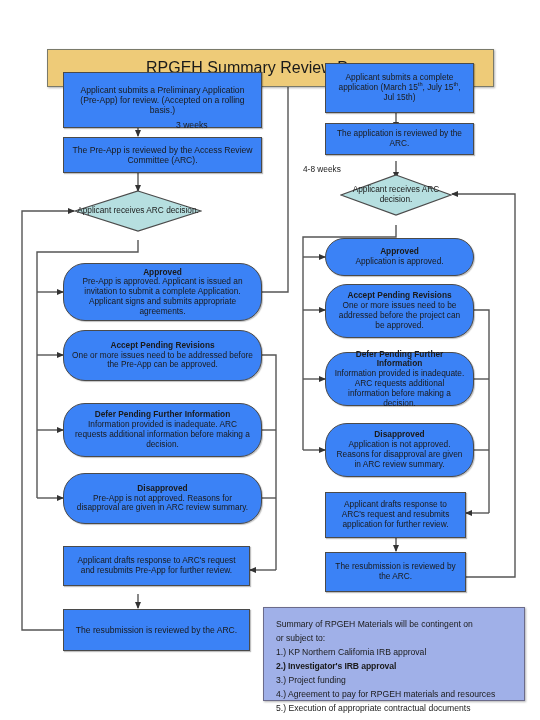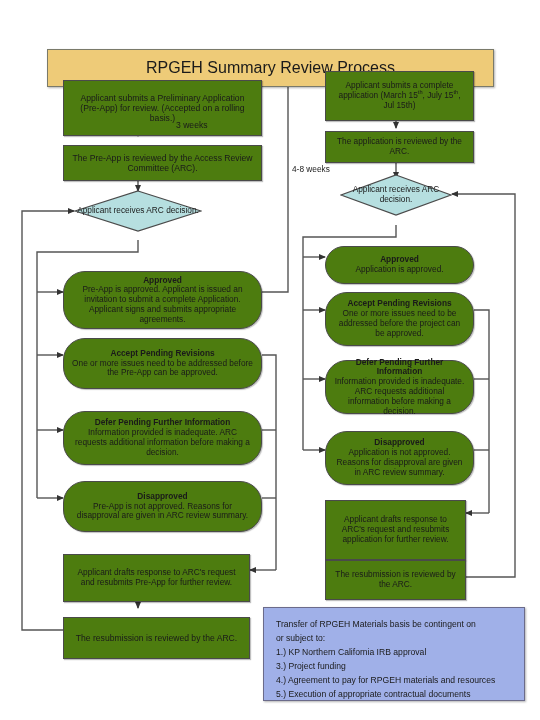--- a/index.html
+++ b/index.html
@@ -22,30 +22,29 @@
   svg.wires {
     position: absolute;
     left: 0; top: 0;
     width: 540px; height: 720px;
     pointer-events: none;
   }
   .node {
     position: absolute;
     box-sizing: border-box;
     border: 1px solid #4a4a4a;
-    background: #4d7c0f;
+    background: #3b82f6;
     display: flex;
     flex-direction: column;
     align-items: center;
     justify-content: center;
     text-align: center;
     line-height: 1.18;
     padding: 2px 8px;
     box-shadow: 1px 1px 1px rgba(0,0,0,0.25);
-    margin-top: 8px;
   }
   .node .ttl {
     font-weight: bold;
     display: block;
   }
   .node .bdy { display: block; }
   .rect { border-radius: 0; }
   .round { border-radius: 22px; }
   .title-bar {
     position: absolute;
@@ -182,39 +181,39 @@
   <div class="node round" style="left:63px; top:403px; width:199px; height:54px; font-size:8.3px;">
     <span class="ttl">Defer Pending Further Information</span>
     <span class="bdy">Information provided is inadequate. ARC requests additional information before making a decision.</span>
   </div>
 
   <div class="node round" style="left:63px; top:473px; width:199px; height:51px; font-size:8.3px;">
     <span class="ttl">Disapproved</span>
     <span class="bdy">Pre-App is not approved. Reasons for disapproval are given in ARC review summary.</span>
   </div>
 
-  <div class="node rect" style="left:63px; top:546px; width:187px; height:48px; font-size:8.3px;">
+  <div class="node rect" style="left:63px; top:546px; width:187px; height:40px; font-size:8.3px;">
     <span class="bdy">Applicant drafts response to ARC's request and resubmits Pre-App for further review.</span>
   </div>
 
   <div class="node rect" style="left:63px; top:609px; width:187px; height:42px; font-size:8.6px;">
     <span class="bdy">The resubmission is reviewed by the ARC.</span>
   </div>
 
   <div class="node rect" style="left:325px; top:63px; width:149px; height:50px; font-size:8.3px;">
     <span class="bdy">Applicant submits a complete</span>
     <span class="bdy"><span>application (March 15</span><sup>th</sup><span>, July 15</span><sup>th</sup><span>,</span></span>
     <span class="bdy">Jul 15th)</span>
   </div>
 
   <div class="node rect" style="left:325px; top:123px; width:149px; height:32px; font-size:8.3px;">
     <span class="bdy">The application is reviewed by the ARC.</span>
   </div>
 
-  <div class="lbl" style="left:292px; top:164px; font-size:8.3px;">4-8 weeks</div>
+  <div class="lbl" style="left:303px; top:164px; font-size:8.3px;">4-8 weeks</div>
 
   <div class="diamond" style="left:340px; top:174px; width:112px; height:42px; font-size:8.3px;">
     <svg class="dshape" viewBox="0 0 112 42" preserveAspectRatio="none">
       <polygon points="56,1 111,21 56,41 1,21" fill="#b6dfe0" stroke="#4a4a4a" stroke-width="1.2"></polygon>
     </svg>
     <span class="dtext">Applicant receives ARC decision.</span>
   </div>
 
   <div class="node round" style="left:325px; top:238px; width:149px; height:38px; font-size:8.3px;">
     <span class="ttl">Approved</span>
@@ -229,30 +228,31 @@
   <div class="node round" style="left:325px; top:352px; width:149px; height:54px; font-size:8.3px;">
     <span class="ttl">Defer Pending Further Information</span>
     <span class="bdy">Information provided is inadequate. ARC requests additional information before making a decision.</span>
   </div>
 
   <div class="node round" style="left:325px; top:423px; width:149px; height:54px; font-size:8.3px;">
     <span class="ttl">Disapproved</span>
     <span class="bdy">Application is not approved. Reasons for disapproval are given in ARC review summary.</span>
   </div>
 
-  <div class="node rect" style="left:325px; top:492px; width:141px; height:60px; font-size:8.3px;">
+  <div class="node rect" style="left:325px; top:492px; width:141px; height:46px; font-size:8.3px;">
     <span class="bdy">Applicant drafts response to ARC's request and resubmits application for further review.</span>
   </div>
 
   <div class="node rect" style="left:325px; top:552px; width:141px; height:40px; font-size:8.3px;">
     <span class="bdy">The resubmission is reviewed by the ARC.</span>
   </div>
 
   <div class="note" style="left:263px; top:607px; width:262px; height:94px;">
-    <span class="ln">Transfer of RPGEH Materials basis be contingent on</span>
+    <span class="ln">Summary of RPGEH Materials will be contingent on</span>
     <span class="ln">or subject to:</span>
     <span class="ln">1.) KP Northern California IRB approval</span>
+    <span class="ln bold">2.) Investigator's IRB approval</span>
     <span class="ln">3.) Project funding</span>
     <span class="ln">4.) Agreement to pay for RPGEH materials and resources</span>
     <span class="ln">5.) Execution of appropriate contractual documents</span>
   </div>
 
 </div>
 
 </body></html>

